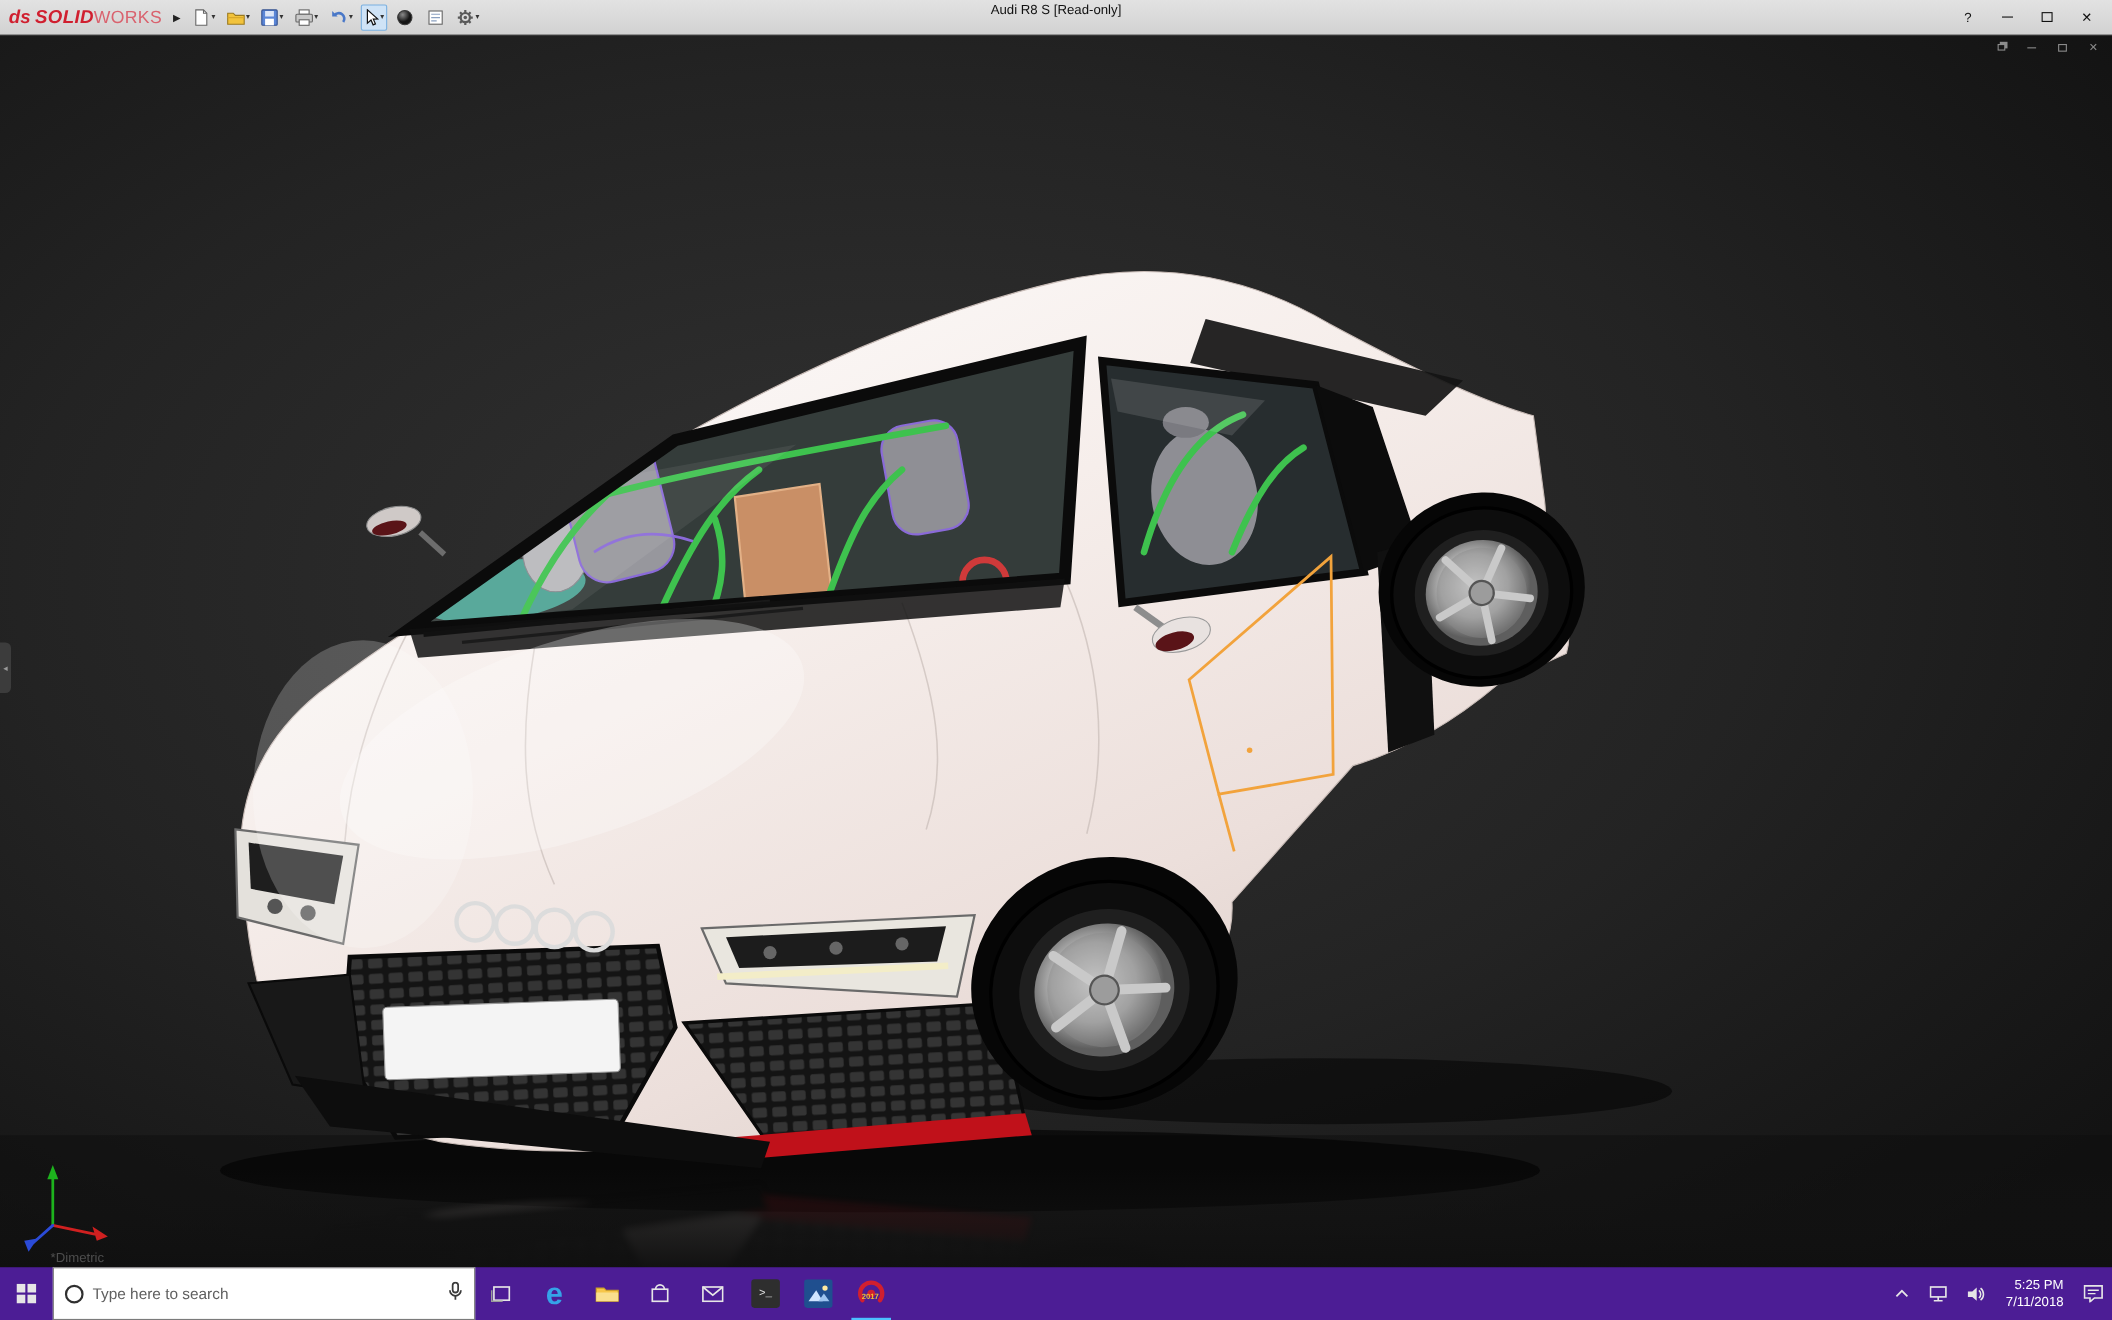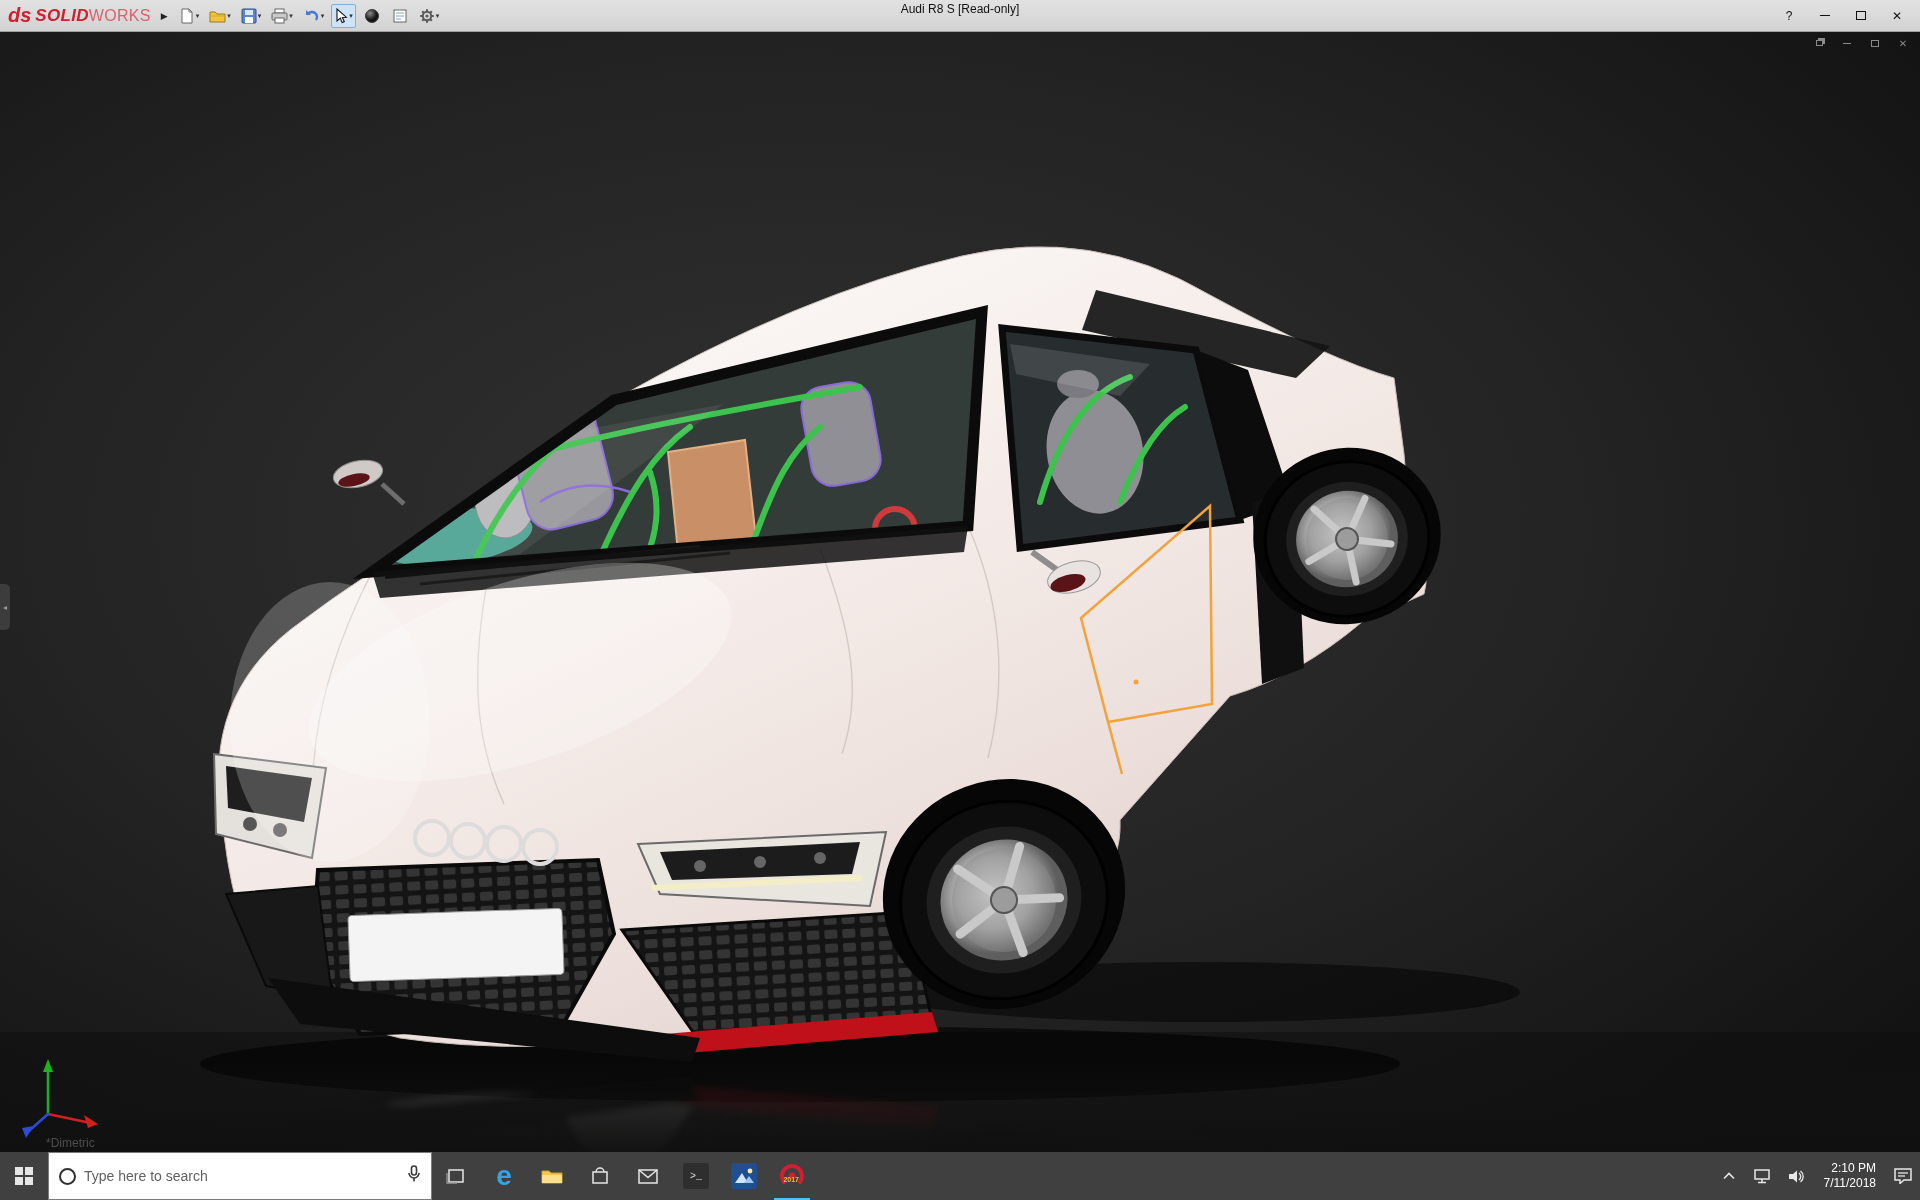--- a/index.html
+++ b/index.html
@@ -4,21 +4,21 @@
 <style>
   * { margin:0; padding:0; box-sizing:border-box; }
   html,body { width:1920px; height:1200px; overflow:hidden; background:#000;
     font-family:"Liberation Sans", sans-serif; }
 
   
   .titlebar { position:absolute; top:0; left:0; width:1920px; height:32px;
     background:linear-gradient(#e2e2e2,#d2d2d2); border-bottom:1px solid #9f9f9f;
     display:flex; align-items:center; padding:0 8px; gap:4px; z-index:30; }
   .brand { display:flex; align-items:center; gap:4px; margin-right:2px; }
-  .brand .mark { font-style:italic; font-weight:bold; color:#d01f2f; font-size:20px;text-align:right; }
+  .brand .mark { font-style:italic; font-weight:bold; color:#d01f2f; font-size:17px;text-align:right; }
   .brand .b1 { font-weight:bold; color:#d01f2f; font-size:17px; letter-spacing:.3px;font-style:italic; }
   .brand .b2 { font-weight:normal; color:#d9626e; font-size:16px; letter-spacing:.3px; }
   .flyout { font-size:9px; color:#222; padding:2px 4px; cursor:default; }
   .tb-btn { height:24px; min-width:24px; display:flex; align-items:center; justify-content:center;
     gap:1px; padding:0 2px; border:1px solid transparent; border-radius:2px; }
   .tb-btn.active { background:#cfe3f6; border-color:#7ab0e0; }
   .tb-btn svg { display:block; }
   .caret { font-size:7px; color:#333; line-height:1; }
   .win-title { position:absolute; left:50%; top:0; transform:translateX(-50%);
     height:18px; display:flex; align-items:center; font-size:12px; color:#111; }
@@ -36,21 +36,21 @@
     color:#8b8b8b; font-size:10px; }
   .dc-cascade { width:7px; height:6px; border:1px solid #8b8b8b; box-shadow:2px -2px 0 #8b8b8b; }
   .dc-min { width:8px; height:1px; background:#8b8b8b; }
   .dc-max { width:8px; height:7px; border:1px solid #8b8b8b; }
   .orient-label { position:absolute; left:16px; bottom:2px; color:#4e4e4e; font-size:12px; z-index:5;margin-left:30px; }
   .left-tab { position:absolute; left:0; top:552px; width:10px; height:46px; background:#3c3c3c;
     border-radius:0 5px 5px 0; display:flex; align-items:center; justify-content:center;
     color:#9a9a9a; font-size:8px; z-index:5; }
 
   
-  .taskbar { position:absolute; left:0; bottom:0; width:1920px; height:48px; background:#404040;
+  .taskbar { position:absolute; left:0; bottom:0; width:1920px; height:48px; background:#4c1d95;
     display:flex; align-items:stretch; z-index:40; }
   .tk-btn { width:48px; display:flex; align-items:center; justify-content:center; position:relative; }
   .tk-btn svg { display:block; }
   .search { width:384px; background:#ffffff; display:flex; align-items:center; gap:8px; padding:0 10px;
     border:1px solid #7b7b7b; }
   .search input { flex:1; border:none; outline:none; font-size:14px; color:#333;
     font-family:"Liberation Sans", sans-serif; background:transparent; }
   .search input::placeholder { color:#5f5f5f; }
   .cortana-ring { width:17px; height:17px; border:2px solid #2f2f2f; border-radius:50%; }
   .edge-e { color:#35a3e8; font-size:28px; font-weight:bold; line-height:1; }
@@ -523,21 +523,21 @@
     </div>
     <div class="tk-btn tk-sm">
       <span>
         <svg width="18" height="15">
             <polygon points="1,5 5,5 9,1.5 9,13.5 5,10 1,10" fill="#e6e6e6"></polygon>
             <path d="M11,4 a4.5,4.5 0 0 1 0,7 M12.5,2 a7,7 0 0 1 0,11" fill="none" stroke="#e6e6e6" stroke-width="1.4"></path>
           </svg>
       </span>
     </div>
     <div class="clock">
-      <span>2:10 PM</span>
+      <span>5:25 PM</span>
       <span>7/11/2018</span>
     </div>
     <div class="tk-btn tk-sm">
       <span>
         <svg width="18" height="16">
             <path d="M1,1 h16 v11 h-7 l-4,3.5 v-3.5 h-5 z" fill="none" stroke="#e6e6e6" stroke-width="1.5"></path>
             <line x1="4" y1="5" x2="14" y2="5" stroke="#e6e6e6" stroke-width="1.3"></line>
             <line x1="4" y1="8" x2="11" y2="8" stroke="#e6e6e6" stroke-width="1.3"></line>
           </svg>
       </span>

